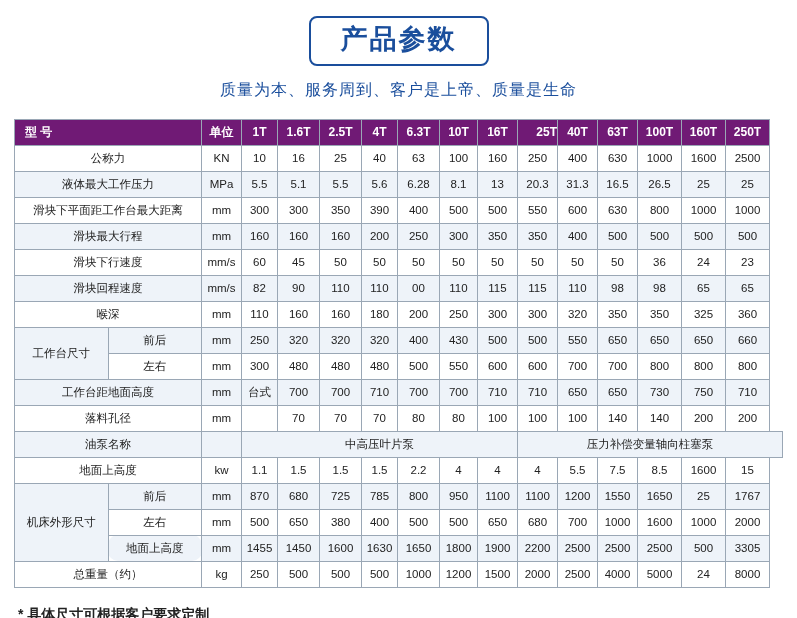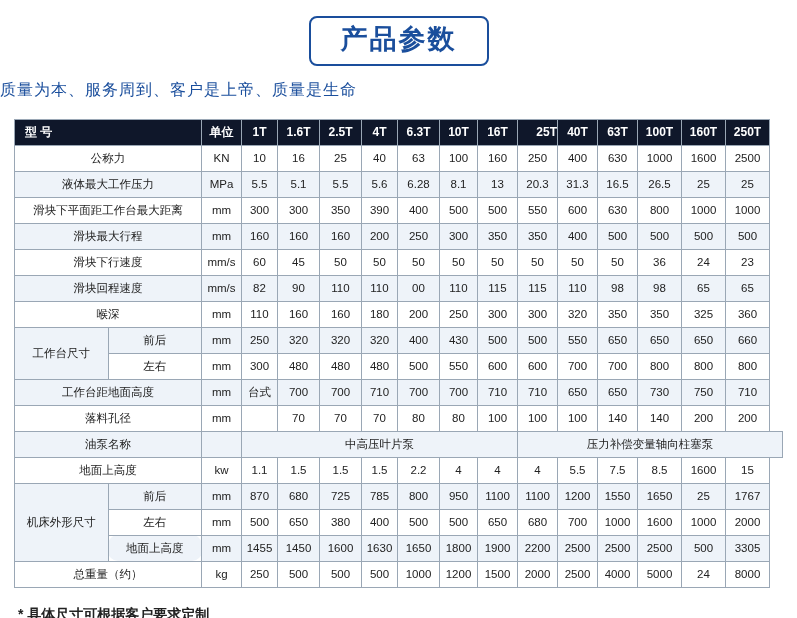--- a/index.html
+++ b/index.html
@@ -30,20 +30,21 @@
     border: 2px solid #1a4e9c;
     border-radius: 8px;
     padding: 7px 30px 9px 30px;
     color: #1a4e9c;
     font-size: 27px;
     font-weight: bold;
     letter-spacing: 2px;
     line-height: 1.1;
   }
   .subtitle {
+    text-align: center;
     margin-top: 14px;
     color: #1a4e9c;
     font-size: 16px;
     letter-spacing: 1px;
   }
   
   .table-wrap {
     margin: 18px 14px 0 14px;
   }
   table.spec {
@@ -55,21 +56,21 @@
   table.spec th, table.spec td {
     border: 1px solid #9aa7b5;
     text-align: center;
     padding: 0;
     height: 25px;
     line-height: 25px;
     white-space: nowrap;
     overflow: hidden;
   }
   thead th {
-    background: #0f172a;
+    background: #701a75;
     color: #ffffff;
     font-weight: bold;
     border: 1px solid #1f5fae;
     font-size: 12px;
   }
   thead th.hdr-name {
     text-align: left;
     padding-left: 10px;
   }
   td.rowlabel {

